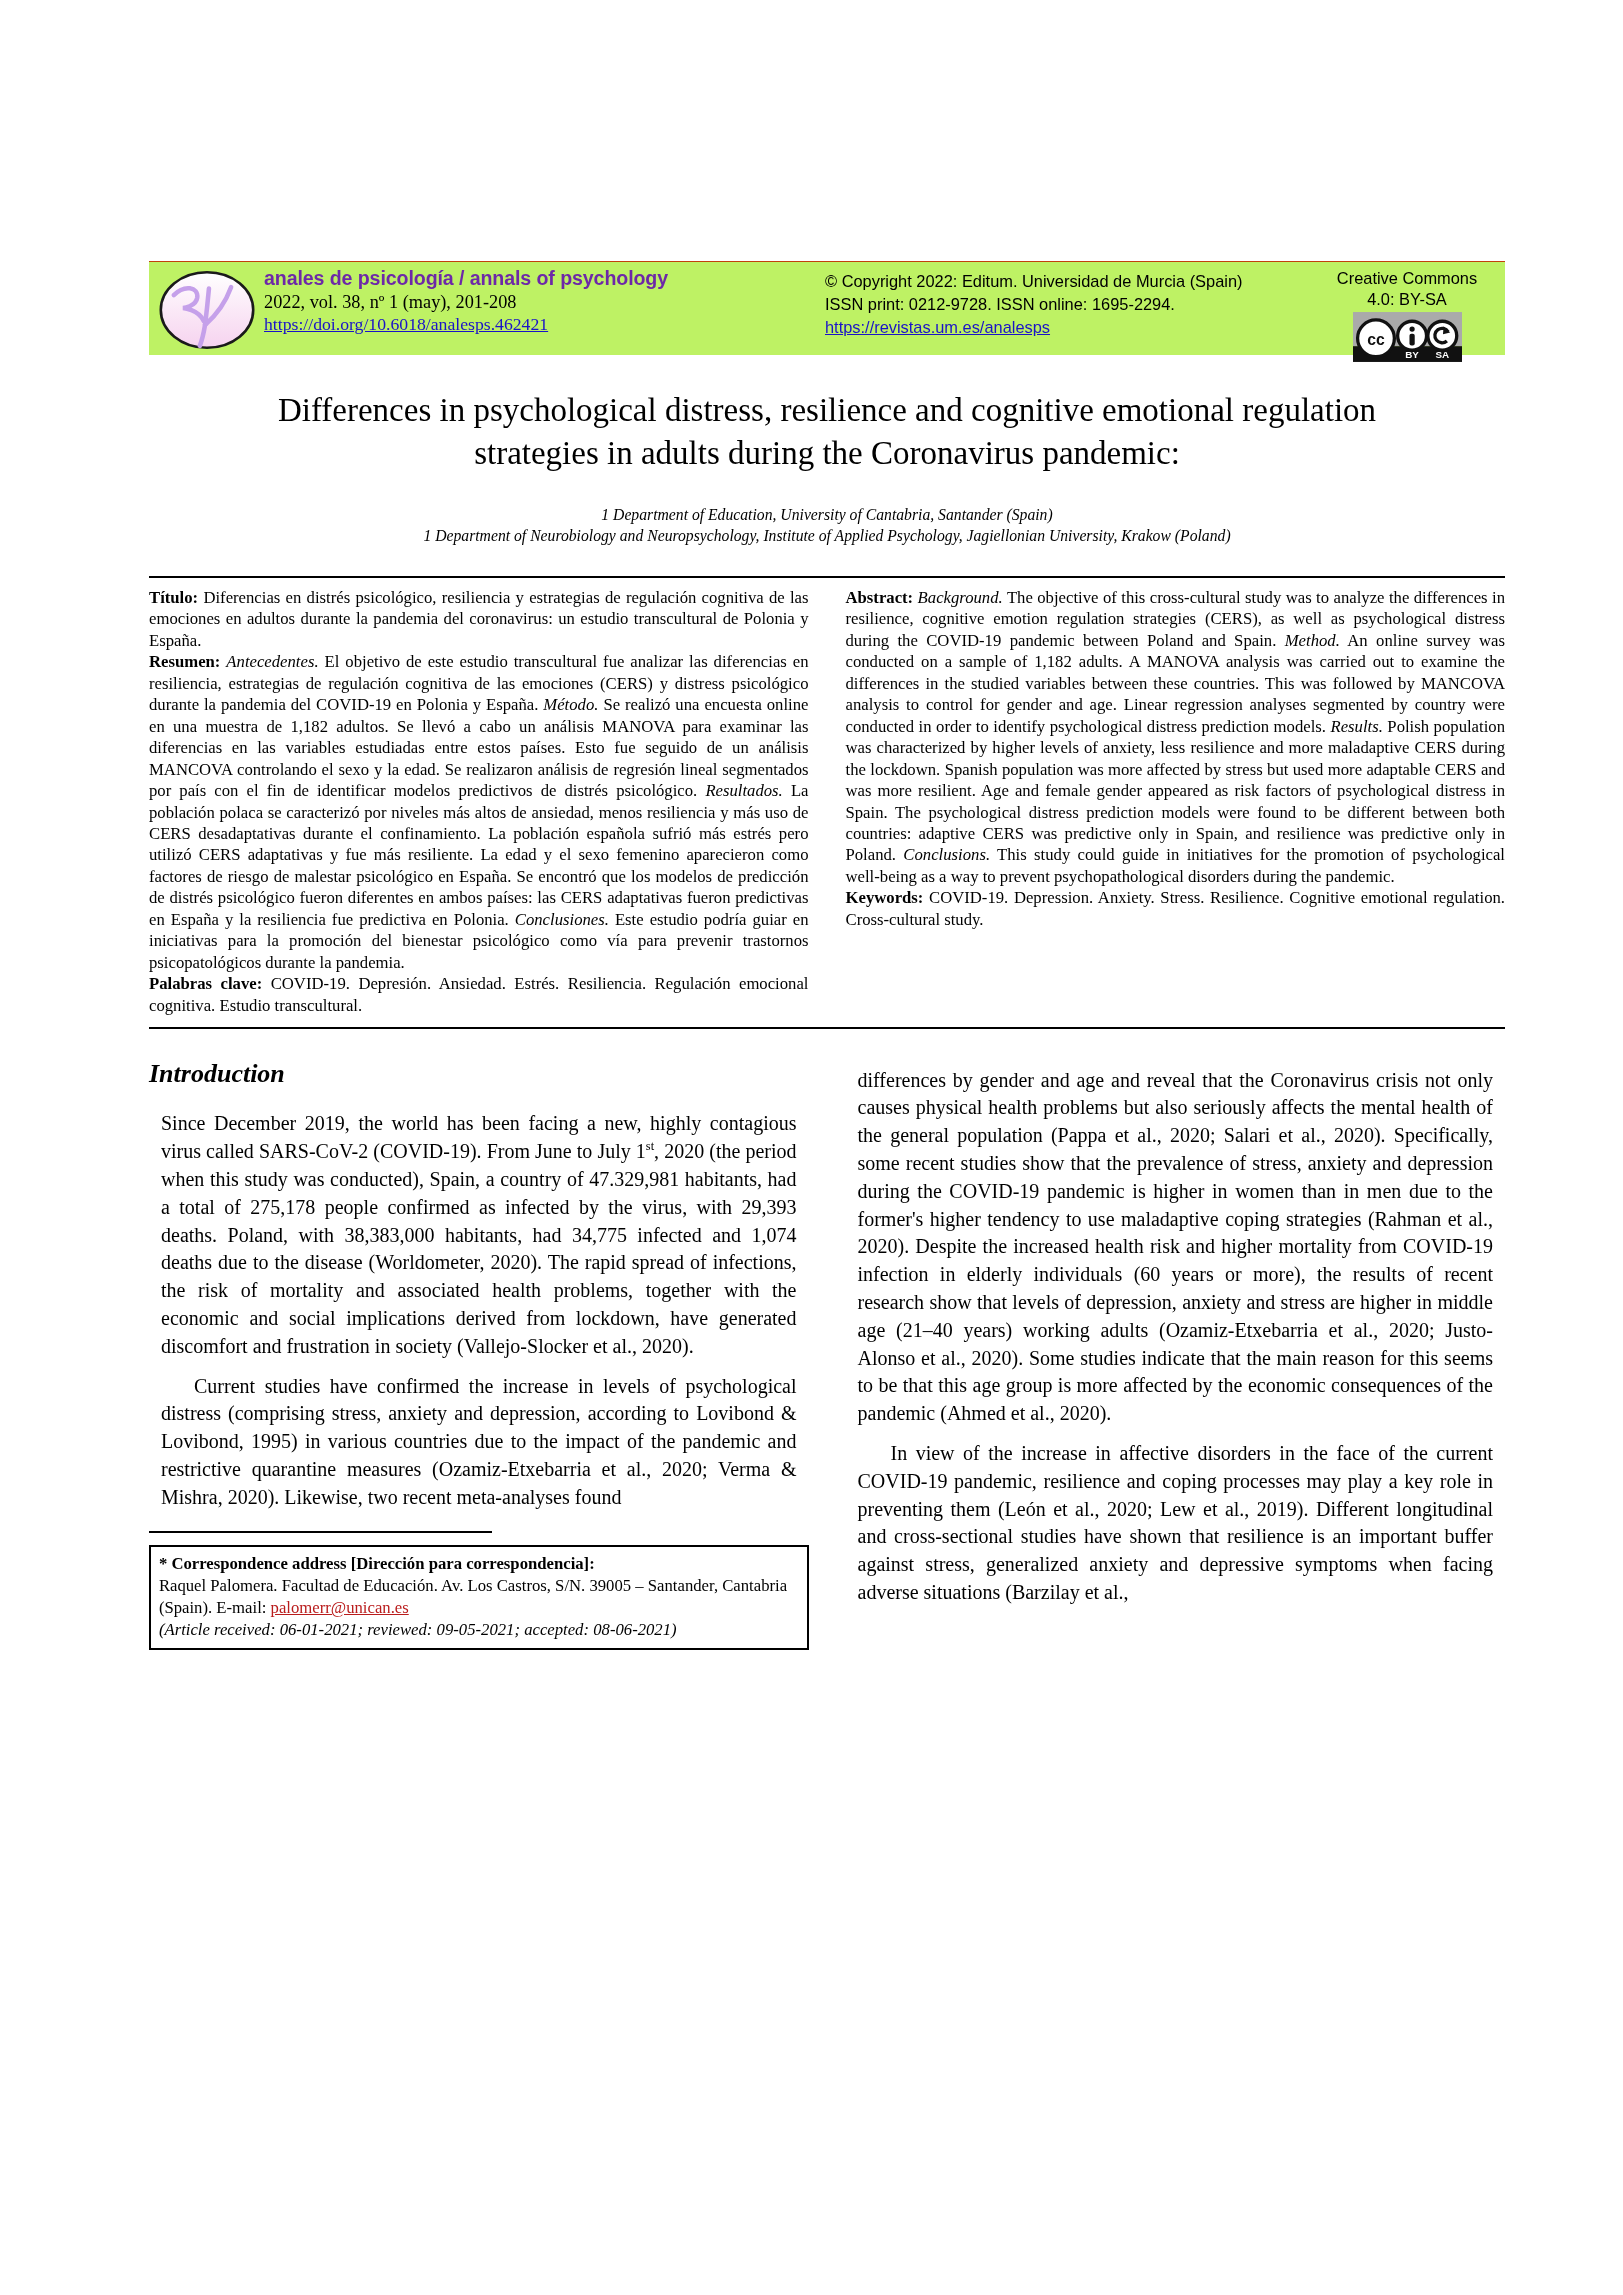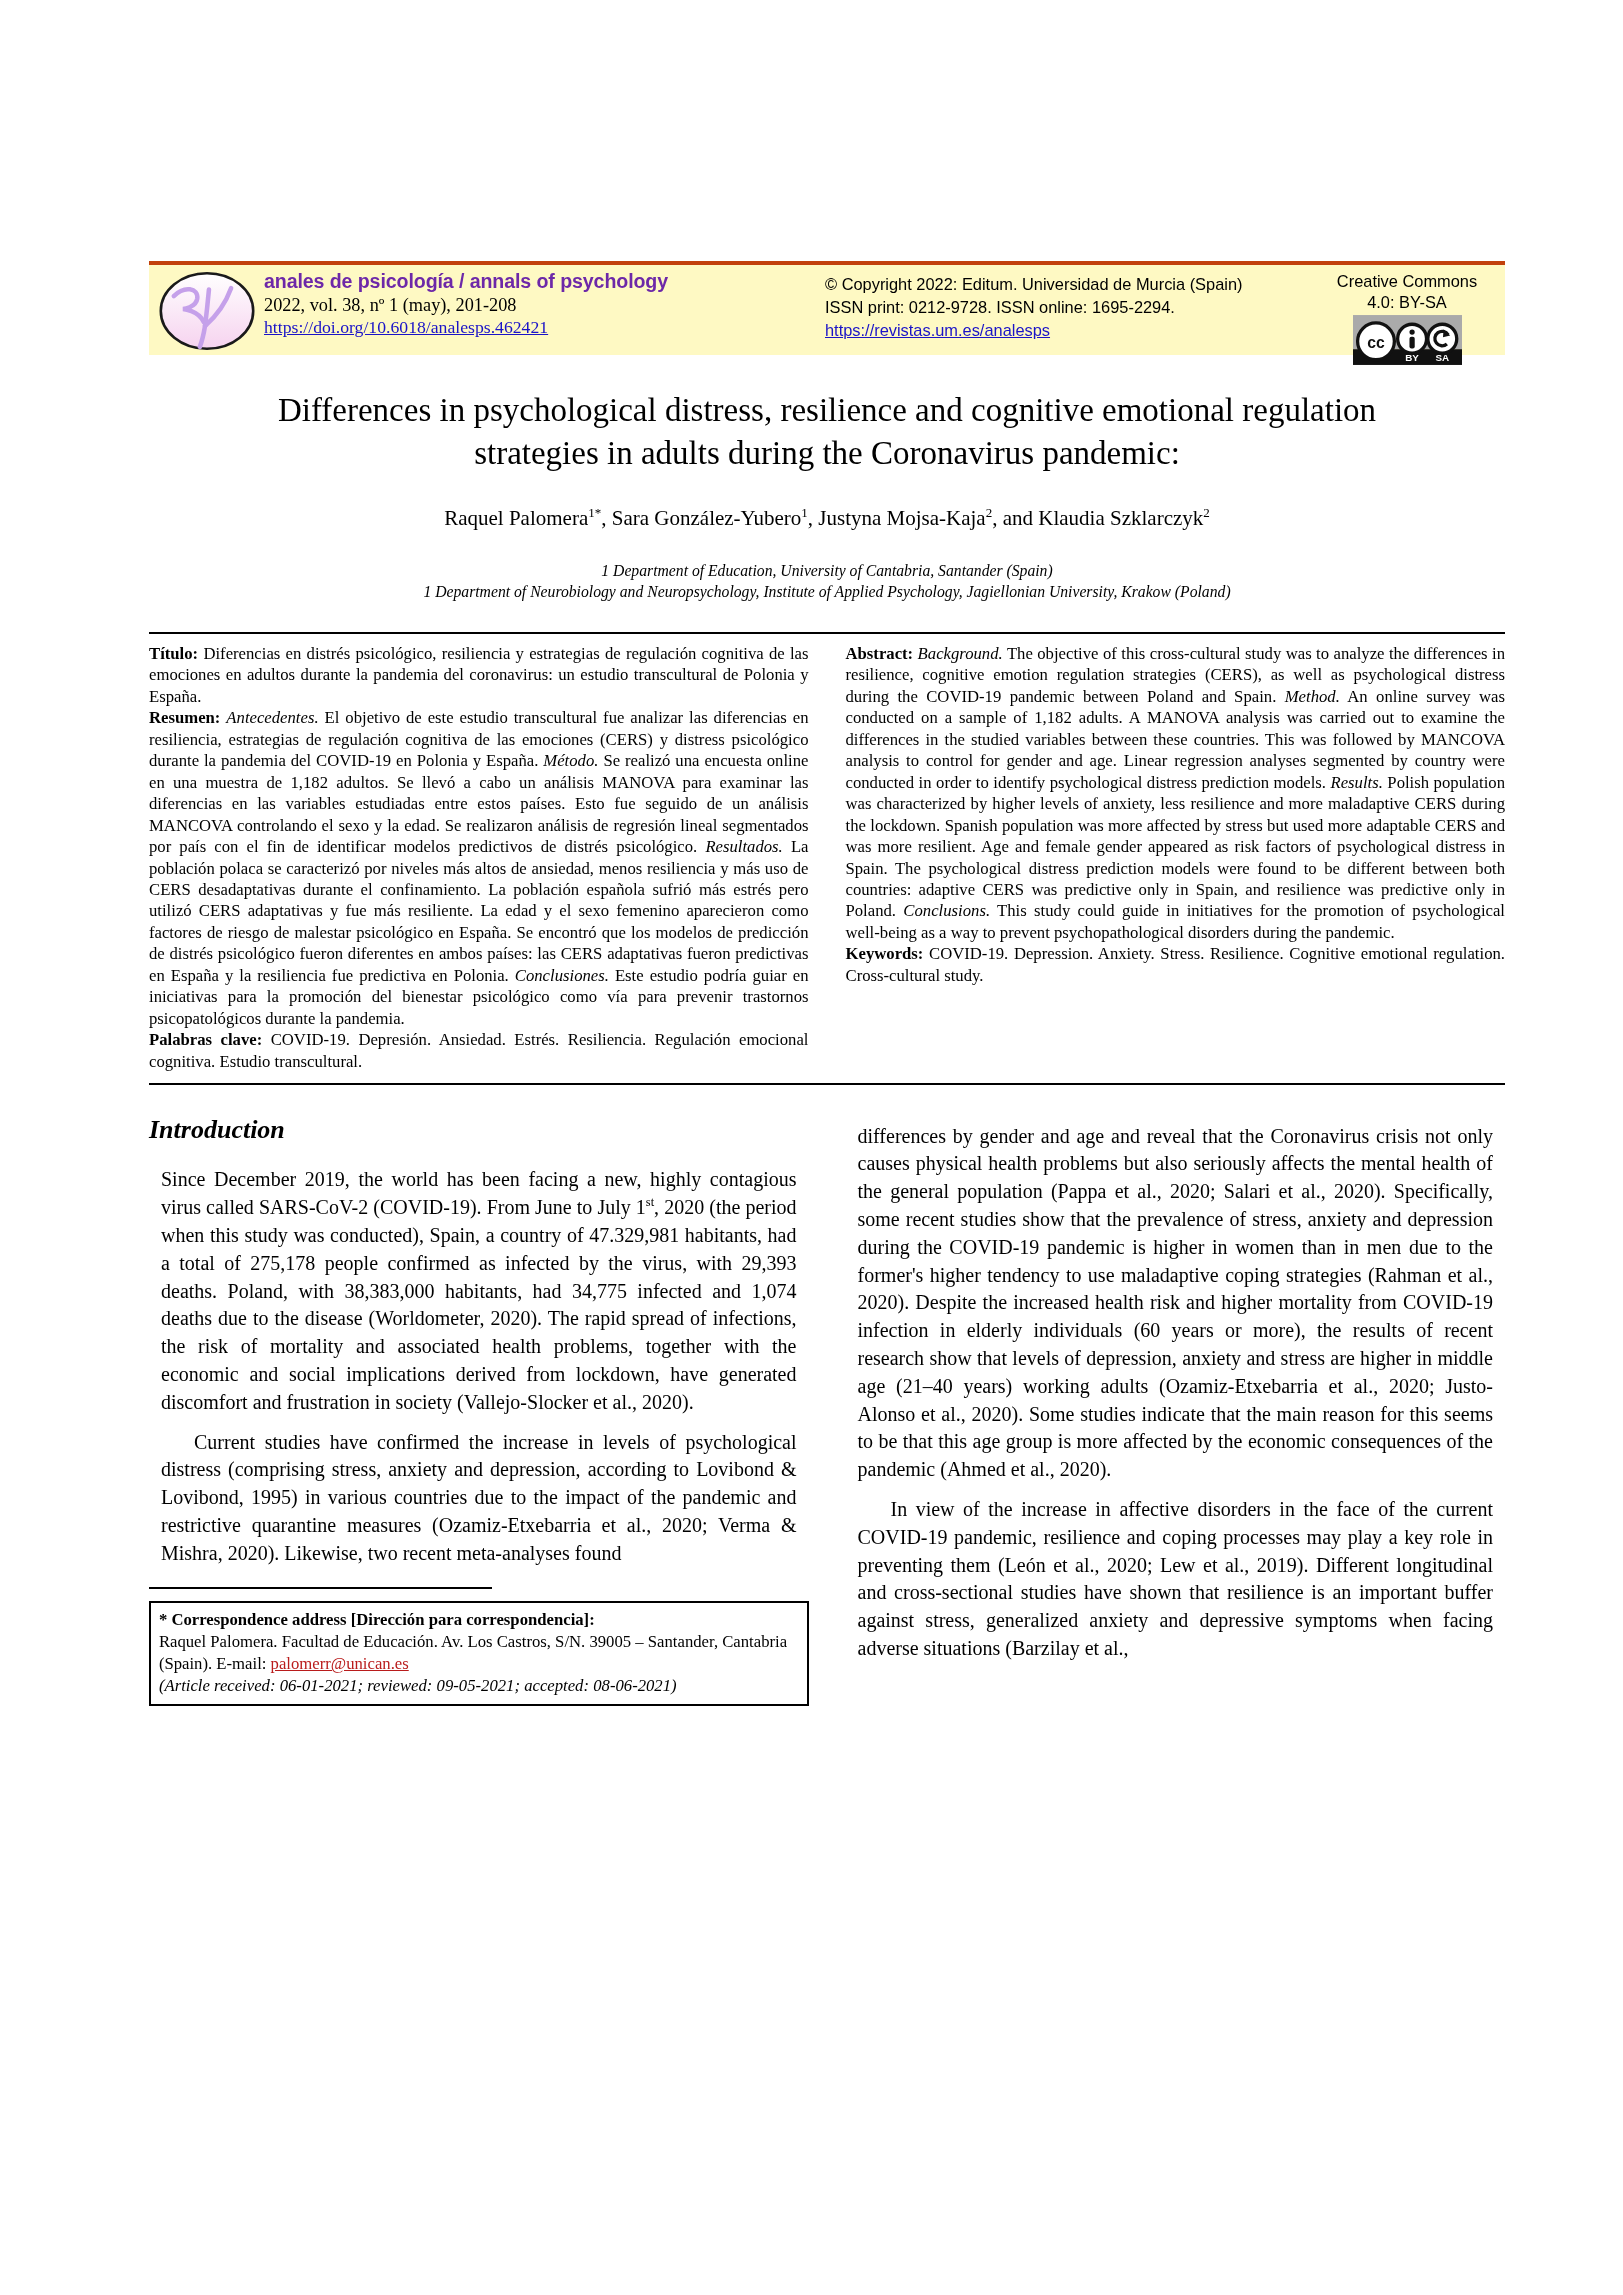--- a/index.html
+++ b/index.html
@@ -19,22 +19,22 @@
   .content{
     position:absolute;
     left:149px; top:261px;
     width:1356px;
   }
 
   
   .masthead{
     display:flex;
     align-items:stretch;
-    background:#fef9c3;
-    border-top:4px solid #c2410c;
+    background:#bef264;
+    border-top:1px solid #c2410c;
     height:94px;
     box-sizing:border-box;
     padding:2.6px 0 0 0;
   }
   .mh-logo{
     width:115px;
     display:flex; align-items:center; justify-content:center;
     flex:0 0 115px;
   }
   .mh-logo svg{display:block;}
@@ -234,23 +234,20 @@
           </svg>
         </div>
       </div>
     </div>
 
     <div class="title">
       <div>Differences in psychological distress, resilience and cognitive emotional regulation</div>
       <div>strategies in adults during the Coronavirus pandemic:</div>
     </div>
 
-    <div class="authors">
-      Raquel Palomera<sup>1*</sup>, Sara González-Yubero<sup>1</sup>, Justyna Mojsa-Kaja<sup>2</sup>, and Klaudia Szklarczyk<sup>2</sup>
-    </div>
 
     <div class="affil">
       <div>1 Department of Education, University of Cantabria, Santander (Spain)</div>
       <div>1 Department of Neurobiology and Neuropsychology, Institute of Applied Psychology, Jagiellonian University, Krakow (Poland)</div>
     </div>
 
     <div class="abs-band">
 
       <div class="abs-col">
         <p><b>Título:</b><span> Diferencias en distrés psicológico, resiliencia y estrategias de regulación cognitiva de las emociones en adultos durante la pandemia del coronavirus: un estudio transcultural de Polonia y España.</span></p>

